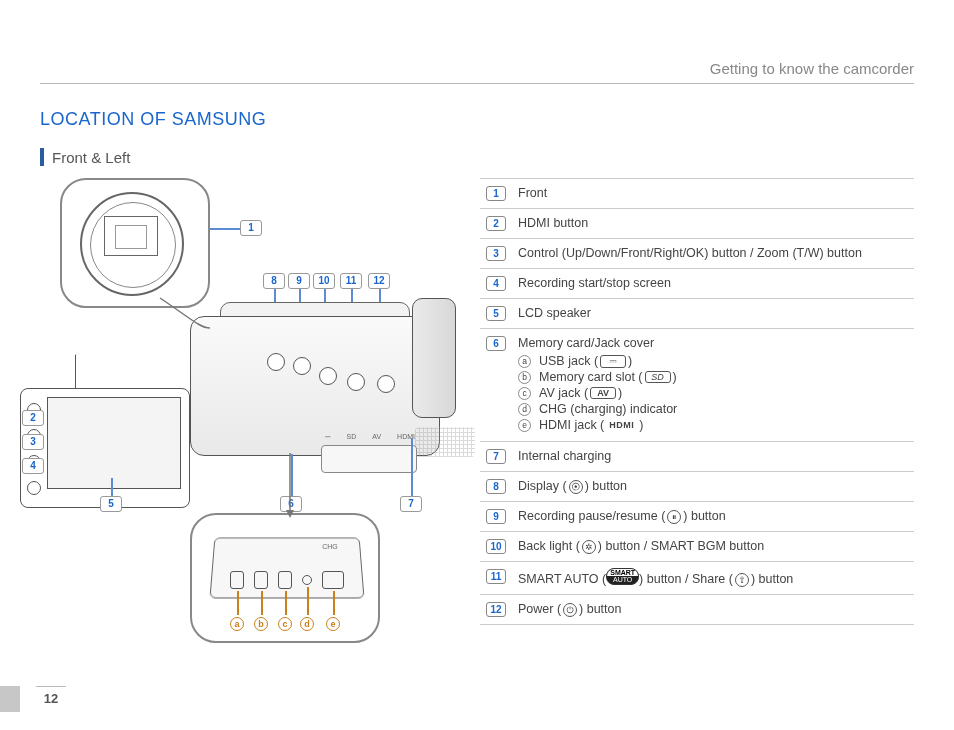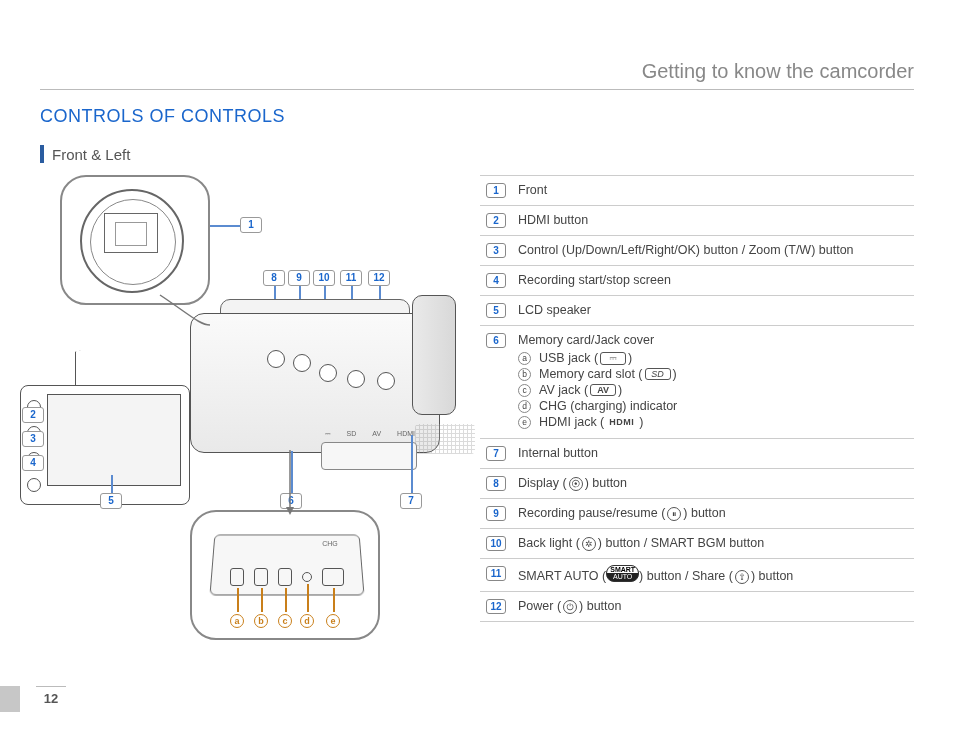--- a/index.html
+++ b/index.html
@@ -8,26 +8,26 @@
     font-weight: 300;
     color: #333;
     background: #fff;
     width: 954px;
     height: 730px;
     position: relative;
     padding: 60px 40px 30px 40px;
   }
   .chapter {
     text-align: right;
-    font-size: 20px;
+    font-size: 15px;
     color: #888;
     font-weight: 300;
     border-bottom: 1px solid #bbb;
     padding-bottom: 6px;
-    margin-bottom: 16px;
+    margin-bottom: 25px;
   }
   .section {
     color: #1a66cc;
     font-size: 18px;
     font-weight: 400;
     letter-spacing: 0.5px;
     margin-bottom: 18px;
   }
   .subsec {
     display: flex;
@@ -232,21 +232,21 @@
   }
   .page-tab{
     position:absolute; left:0; bottom:18px; width:20px; height:26px;
     background:#c7c7c7;
   }
 </style>
 </head>
 <body>
 
 <div class="chapter">Getting to know the camcorder</div>
-<div class="section">CONTROLS OF CONTROLS</div>
+<div class="section">LOCATION OF SAMSUNG</div>
 <div class="subsec">
   <span class="bar"></span>
   <span class="txt">Front &amp; Left</span>
 </div>
 
 <div class="content">
   <div class="left-col">
     <div class="diagram">
 
       <div class="lens-inset">
@@ -344,21 +344,21 @@
           <tr>
             <td class="num-cell"><span class="num-badge">1</span></td>
             <td>Front</td>
           </tr>
           <tr>
             <td class="num-cell"><span class="num-badge">2</span></td>
             <td>HDMI button</td>
           </tr>
           <tr>
             <td class="num-cell"><span class="num-badge">3</span></td>
-            <td>Control (Up/Down/Left/Right/OK) button / Zoom (T/W) button</td>
+            <td>Control (Up/Down/Front/Right/OK) button / Zoom (T/W) button</td>
           </tr>
           <tr>
             <td class="num-cell"><span class="num-badge">4</span></td>
             <td>Recording start/stop screen</td>
           </tr>
           <tr>
             <td class="num-cell"><span class="num-badge">5</span></td>
             <td>LCD speaker</td>
           </tr>
           <tr>
@@ -366,21 +366,21 @@
             <td>Memory card/Jack cover<div class="sublist">
                 <div class="row"><span class="circ">a</span>USB jack (<span class="glyph">⎓</span>)</div>
                 <div class="row"><span class="circ">b</span>Memory card slot (<span class="glyph" style="font-style: italic;">SD</span>)</div>
                 <div class="row"><span class="circ">c</span>AV jack (<span class="glyph" style="font-weight: 700;">AV</span>)</div>
                 <div class="row"><span class="circ">d</span>CHG (charging) indicator</div>
                 <div class="row"><span class="circ">e</span>HDMI jack (<span class="glyph noborder hdmi">HDMI</span>)</div>
               </div></td>
           </tr>
           <tr>
             <td class="num-cell"><span class="num-badge">7</span></td>
-            <td>Internal button</td>
+            <td>Internal charging</td>
           </tr>
           <tr>
             <td class="num-cell"><span class="num-badge">8</span></td>
             <td>Display (<span class="glyph circle">⦿</span>) button</td>
           </tr>
           <tr>
             <td class="num-cell"><span class="num-badge">9</span></td>
             <td>Recording pause/resume (<span class="glyph circle">⏸</span>) button</td>
           </tr>
           <tr>

